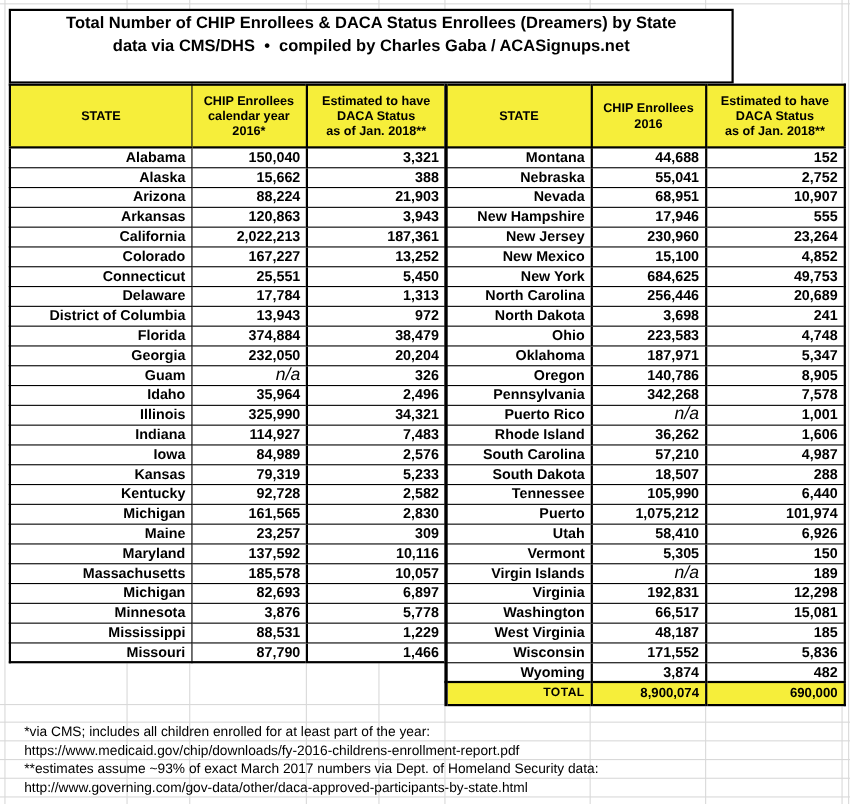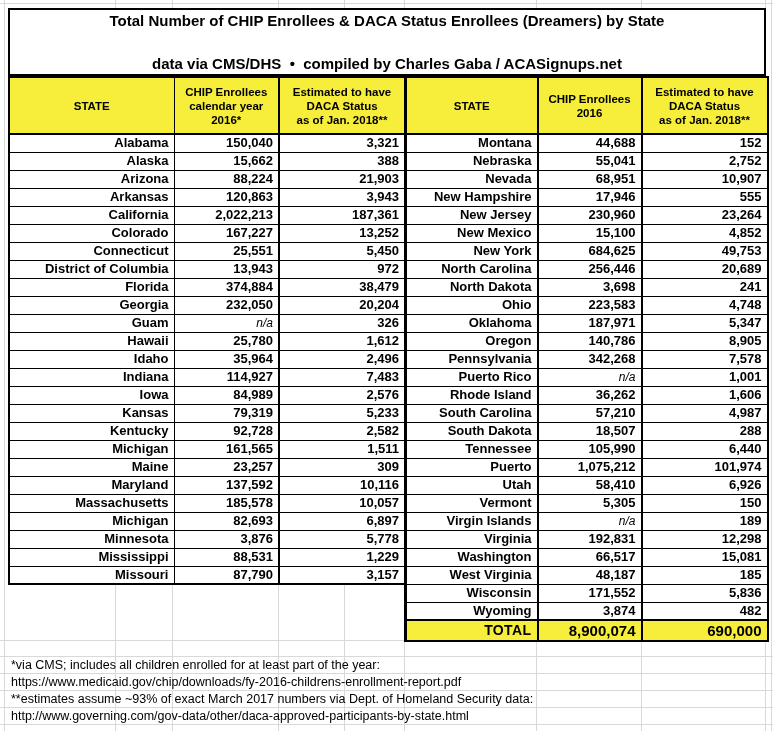--- a/index.html
+++ b/index.html
@@ -6,23 +6,23 @@
   body {
     width:773px; height:731px; position:relative; overflow:hidden;
     background:#ffffff; color:#000;
     font-family:"Liberation Sans", sans-serif;
   }
   
   .gl-v { position:absolute; top:0; bottom:0; width:1px; background:var(--gridline,#d9d9d9); z-index:1; }
   .gl-h { position:absolute; height:1px; background:var(--gridline,#d9d9d9); z-index:1; }
 
   .titlebox {
-    position:absolute; left:8px; top:8px; width:758px; height:68px;
+    position:absolute; left:8px; top:8px; width:659px; height:68px;
     box-sizing:border-box; border:2px solid var(--border,#000); background:#fff;
-    display:flex; flex-direction:column; align-items:center; justify-content:space-between;
+    display:flex; flex-direction:column; align-items:center; justify-content:flex-start;
     z-index:2; text-align:center;
   }
   .titlebox div { font-weight:bold; font-size:15px; line-height:21px; white-space:pre; }
 
   table { position:absolute; top:76px; border-collapse:collapse; table-layout:fixed; background:#fff; z-index:2; }
   table.left  { left:8px;   width:396px; border:2px solid var(--border,#000); }
   table.right { left:404px; width:362px; border:2px solid var(--border,#000); border-left:3px solid var(--border,#000); }
 
   th {
     background:var(--yellow,#f6ee3a); border:1px solid var(--border,#000); border-bottom:2px solid var(--border,#000);
@@ -34,31 +34,31 @@
   td {
     border:1px solid var(--border,#000); font-weight:bold; font-size:13px;
     text-align:right; vertical-align:middle; padding:0 5px 0 1px;
     white-space:nowrap; overflow:hidden; box-sizing:border-box; line-height:16px;
   }
   
   table.left  th:nth-child(2), table.left  td:nth-child(2) { border-right:2px solid var(--border,#000); }
   table.right th:nth-child(1), table.right td:nth-child(1) { border-right:2px solid var(--border,#000); }
   table.right th:nth-child(2), table.right td:nth-child(2) { border-right:2px solid var(--border,#000); }
 
-  td.na { font-style:italic; font-weight:normal; font-size:12px; }
+  td.na { font-style:italic; font-weight:normal; font-size:16px; }
 
   tfoot tr { height:21px; }
   tfoot td {
     background:var(--yellow,#f6ee3a); border-top:2px solid var(--border,#000);
-    font-size:15px; line-height:19px;
+    font-size:12px; line-height:19px;
   }
-  tfoot td.total-label { font-size:14px; letter-spacing:.4px; }
+  tfoot td.total-label { font-size:11px; letter-spacing:.4px; }
 
   .footnotes { position:absolute; left:8px; top:657px; width:760px; z-index:2; }
-  .footnotes div { height:17px; line-height:17px; font-size:12.5px; padding-left:3px; white-space:nowrap; }
+  .footnotes div { height:17px; line-height:17px; font-size:12.5px; padding-left:3px; white-space:nowrap;margin-left:11px; }
 </style>
 </head>
 <body>
 
 <div id="gridlayer">
     <div class="gl-v" style="left: 4px;"></div>
     <div class="gl-v" style="left: 115px;"></div>
     <div class="gl-v" style="left: 172px;"></div>
     <div class="gl-v" style="left: 278px;"></div>
     <div class="gl-v" style="left: 344px;"></div>
@@ -128,50 +128,55 @@
         <td>Colorado</td>
         <td>167,227</td>
         <td>13,252</td>
       </tr>
       <tr>
         <td>Connecticut</td>
         <td>25,551</td>
         <td>5,450</td>
       </tr>
       <tr>
+        <td>Delaware</td>
+        <td>17,784</td>
+        <td>1,313</td>
+      </tr>
+      <tr>
         <td>District of Columbia</td>
         <td>13,943</td>
         <td>972</td>
       </tr>
       <tr>
         <td>Florida</td>
         <td>374,884</td>
         <td>38,479</td>
       </tr>
       <tr>
         <td>Georgia</td>
         <td>232,050</td>
         <td>20,204</td>
       </tr>
       <tr>
         <td>Guam</td>
         <td class="na">n/a</td>
         <td>326</td>
       </tr>
       <tr>
-        <td>Hawaii</td>
-        <td>25,780</td>
-        <td>1,612</td>
-      </tr>
-      <tr>
         <td>Idaho</td>
         <td>35,964</td>
         <td>2,496</td>
       </tr>
       <tr>
+        <td>Illinois</td>
+        <td>325,990</td>
+        <td>34,321</td>
+      </tr>
+      <tr>
         <td>Indiana</td>
         <td>114,927</td>
         <td>7,483</td>
       </tr>
       <tr>
         <td>Iowa</td>
         <td>84,989</td>
         <td>2,576</td>
       </tr>
       <tr>
@@ -180,21 +185,21 @@
         <td>5,233</td>
       </tr>
       <tr>
         <td>Kentucky</td>
         <td>92,728</td>
         <td>2,582</td>
       </tr>
       <tr>
         <td>Michigan</td>
         <td>161,565</td>
-        <td>1,511</td>
+        <td>2,830</td>
       </tr>
       <tr>
         <td>Maine</td>
         <td>23,257</td>
         <td>309</td>
       </tr>
       <tr>
         <td>Maryland</td>
         <td>137,592</td>
         <td>10,116</td>
@@ -215,21 +220,21 @@
         <td>5,778</td>
       </tr>
       <tr>
         <td>Mississippi</td>
         <td>88,531</td>
         <td>1,229</td>
       </tr>
       <tr>
         <td>Missouri</td>
         <td>87,790</td>
-        <td>3,157</td>
+        <td>1,466</td>
       </tr>
     </tbody>
 </table>
 
 <table class="right">
   <colgroup>
       <col style="width:132px">
       <col style="width:104px">
       <col style="width:126px">
     </colgroup>

